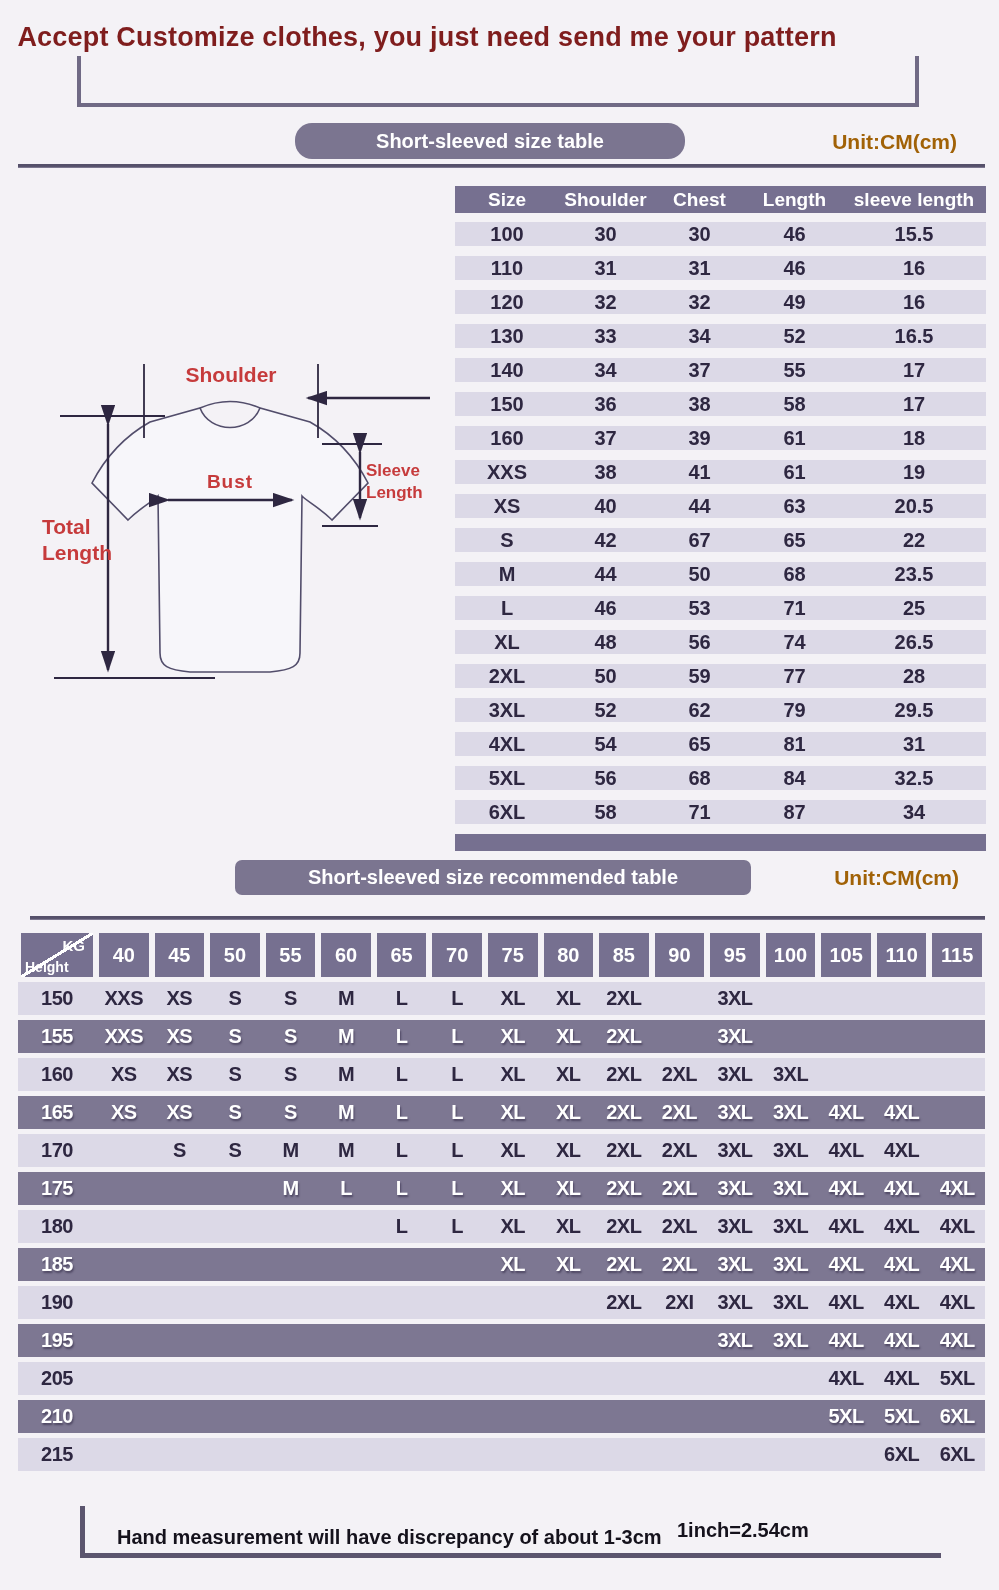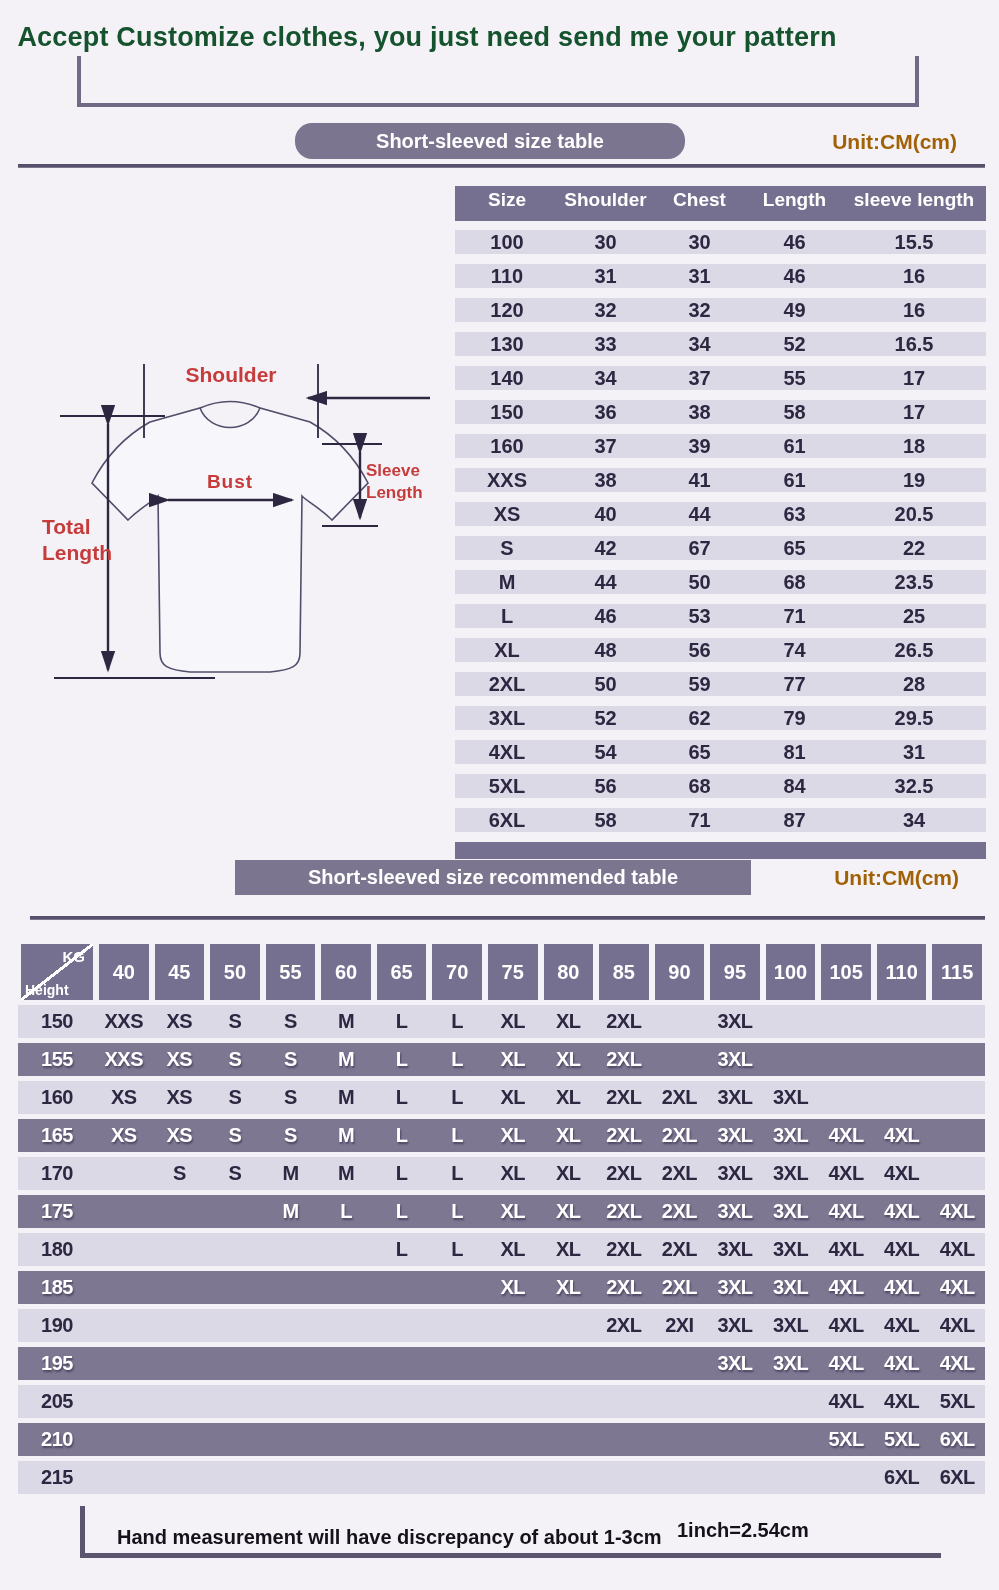--- a/index.html
+++ b/index.html
@@ -3,48 +3,48 @@
 <meta charset="utf-8">
 <style>
   html,body{margin:0;padding:0;}
   body{width:999px;height:1590px;position:relative;background:#f4f2f6;
        font-family:"Liberation Sans",sans-serif;font-weight:bold;overflow:hidden;}
 
   
   .hdr-frame{position:absolute;left:77px;top:56px;width:834px;height:47px;
              border-left:4px solid #706a85;border-right:4px solid #706a85;border-bottom:4px solid #706a85;}
   .hdr-text{position:absolute;left:0;top:18px;width:854px;text-align:center;
-            font-size:27px;line-height:39px;color:#14532d;letter-spacing:.2px;}
+            font-size:27px;line-height:39px;color:#7f1d1d;letter-spacing:.2px;}
 
   
   .banner{position:absolute;background:#7b7590;color:#fff;text-align:center;font-size:20px;}
   .b1{left:295px;top:123px;width:390px;height:36px;line-height:36px;border-radius:17px;}
-  .b2{left:235px;top:860px;width:516px;height:35px;line-height:35px;}
+  .b2{left:235px;top:860px;width:516px;height:35px;line-height:35px;border-radius:7px;}
   .unit{position:absolute;font-size:21px;color:#a16207;}
   .u1{right:42px;top:130px;}
   .u2{right:40px;top:866px;}
   .divider{position:absolute;background:linear-gradient(#55506a 60%,#8d88a0);}
   .d1{left:18px;top:164px;width:967px;height:4px;}
   .d2{left:30px;top:916px;width:955px;height:4px;}
 
   
   .size-table{position:absolute;left:455px;top:186px;width:531px;}
   .srow{display:grid;grid-template-columns:104px 93px 95px 95px 144px;text-align:center;}
-  .shead{background:#767090;color:#fff;height:35px;line-height:27px;font-size:19px;margin-bottom:9px;}
+  .shead{background:#767090;color:#fff;height:27px;line-height:27px;font-size:19px;margin-bottom:9px;}
   .sdata{background:#dcd9e7;color:#2e2741;height:24px;line-height:24px;font-size:20px;margin-bottom:10px;}
   .sfoot{height:17px;background:#767090;}
 
   
   .tshirt{position:absolute;left:30px;top:348px;}
   .red-label{fill:#c63b3c;font-family:"Liberation Sans",sans-serif;font-weight:bold;}
 
   
   .matrix{position:absolute;left:18px;top:933px;width:967px;}
   .mrow{display:grid;grid-template-columns:78px repeat(16,1fr);}
-  .mhead{height:56px;margin-top:11px;}
+  .mhead{height:44px;}
   .mhead .mcell{background:#767090;color:#fff;display:flex;align-items:center;justify-content:center;
                 font-size:20px;border-left:3px solid #f4f2f6;border-right:3px solid #f4f2f6;}
   .corner{position:relative;
     background:linear-gradient(to bottom right,rgba(0,0,0,0) calc(50% - 1.5px),#fff calc(50% - 1.5px),
                #fff calc(50% + 1.5px),rgba(0,0,0,0) calc(50% + 1.5px)),#767090 !important;}
   .corner .kg{position:absolute;top:4px;right:8px;font-size:15px;}
   .corner .hg{position:absolute;bottom:2px;left:4px;font-size:14px;}
   .mdata{height:33px;margin-top:5px;}
   .mdata .mcell{display:flex;align-items:center;justify-content:center;font-size:20px;letter-spacing:-0.5px;}
   .mrows > div:nth-of-type(odd){background:#dcd9e7;color:#2e2741;}

